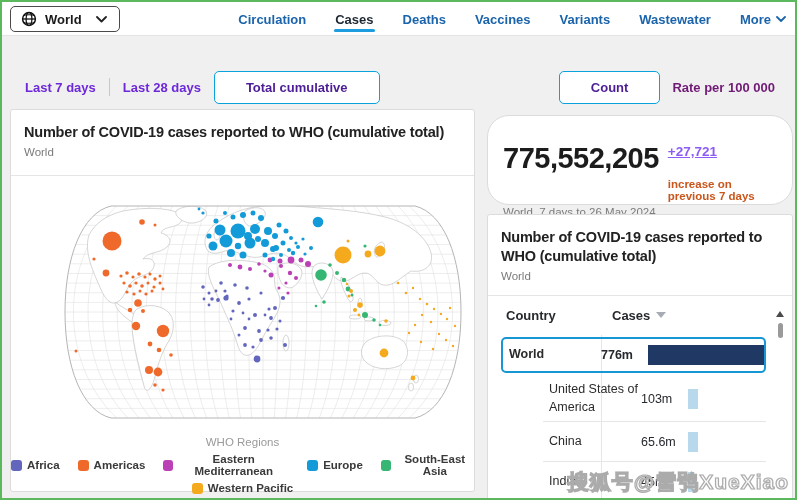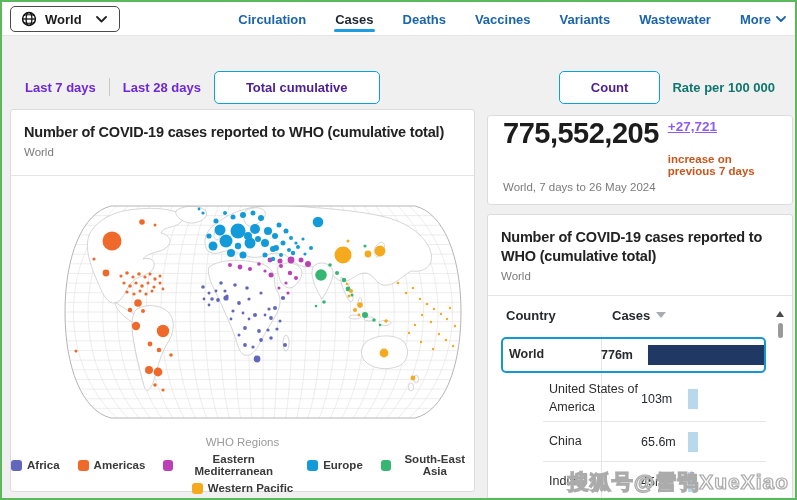--- a/index.html
+++ b/index.html
@@ -22,26 +22,26 @@
 
   
   .filters{ position:absolute; left:10px; right:8px; top:68px; height:34px;
     display:flex; align-items:center; justify-content:space-between; }
   .tab-group, .unit-group{ display:flex; align-items:center; }
   button{ font-family:"Liberation Sans",sans-serif; background:none; border:none; cursor:pointer; }
   .tab.plain{ font-weight:bold; font-size:13px; color:#6d28d9; padding:8px 13px; }
   .tab.boxed{ font-weight:bold; font-size:13px; color:#4c1d95; padding:8px 31px; background:#fff;
     border:1.5px solid #0aa2dc; border-radius:5px; }
   .tab-divider{ width:1px; height:18px; background:#c8c8c8; }
-  .unit.plain{ font-weight:bold; font-size:13px; color:#0f766e; padding:8px 12px; cursor:default; }
+  .unit.plain{ font-weight:bold; font-size:13px; color:#701a75; padding:8px 12px; cursor:default; }
 
   
   .card{ position:absolute; background:#fff; border:1px solid #dcdcdc; border-radius:3px; }
   .map-card{ left:8px; top:107px; width:465px; height:383px; }
-  .stats-card{ left:485px; top:113px; width:306px; height:90px; padding:3px 15px; }
+  .stats-card{ left:485px; top:113px; width:306px; height:90px; padding:28px 15px;border-radius:22px; }
   .table-card{ left:485px; top:212px; width:306px; height:292px; }
 
   .card-head{ padding:13px 13px 0 13px; }
   .card-title{ font-size:14.5px; font-weight:bold; color:#222; letter-spacing:-0.2px; line-height:1.3; }
   .card-sub{ font-size:11.5px; color:#7b7b7b; margin-top:4px; }
   .head-divider{ position:absolute; left:0; right:0; top:65px; border-top:1px solid #e5e5e5; }
 
   
   .map-svg{ position:absolute; left:50px; top:86px; }
   .legend{ position:absolute; left:0; right:0; top:326px; text-align:center; }

